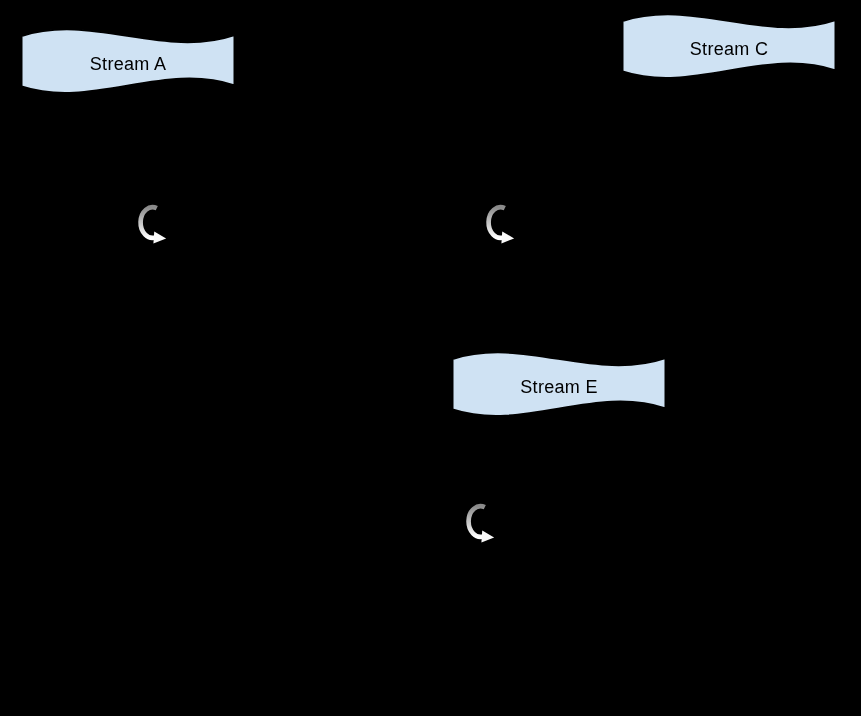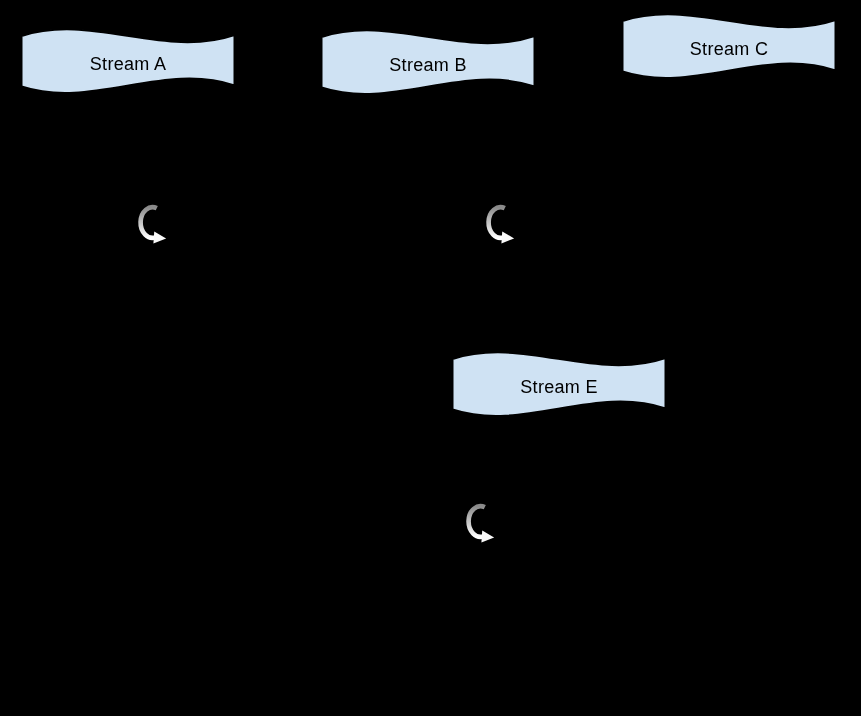--- a/index.html
+++ b/index.html
@@ -87,26 +87,20 @@
 
 <div class="canvas">
 
   <div class="node stream-a">
     <svg viewBox="0 0 216 73">
       <path class="wave-path" d="M 1.5,12 C 72,-11 144,35 214.5,11 L 214.5,61.5 C 144,37.5 72,85.5 1.5,62.5 Z" fill="#cfe2f3"></path>
     </svg>
     <div class="label">Stream A</div>
   </div>
 
-  <div class="node stream-b">
-    <svg viewBox="0 0 216 73">
-      <path class="wave-path" d="M 1.5,12 C 72,-11 144,35 214.5,11 L 214.5,61.5 C 144,37.5 72,85.5 1.5,62.5 Z" fill="#cfe2f3"></path>
-    </svg>
-    <div class="label">Stream B</div>
-  </div>
 
   <div class="node stream-c">
     <svg viewBox="0 0 216 73">
       <path class="wave-path" d="M 1.5,12 C 72,-11 144,35 214.5,11 L 214.5,61.5 C 144,37.5 72,85.5 1.5,62.5 Z" fill="#cfe2f3"></path>
     </svg>
     <div class="label">Stream C</div>
   </div>
 
   <div class="loop loop-1">
     <svg viewBox="0 0 40 48">

